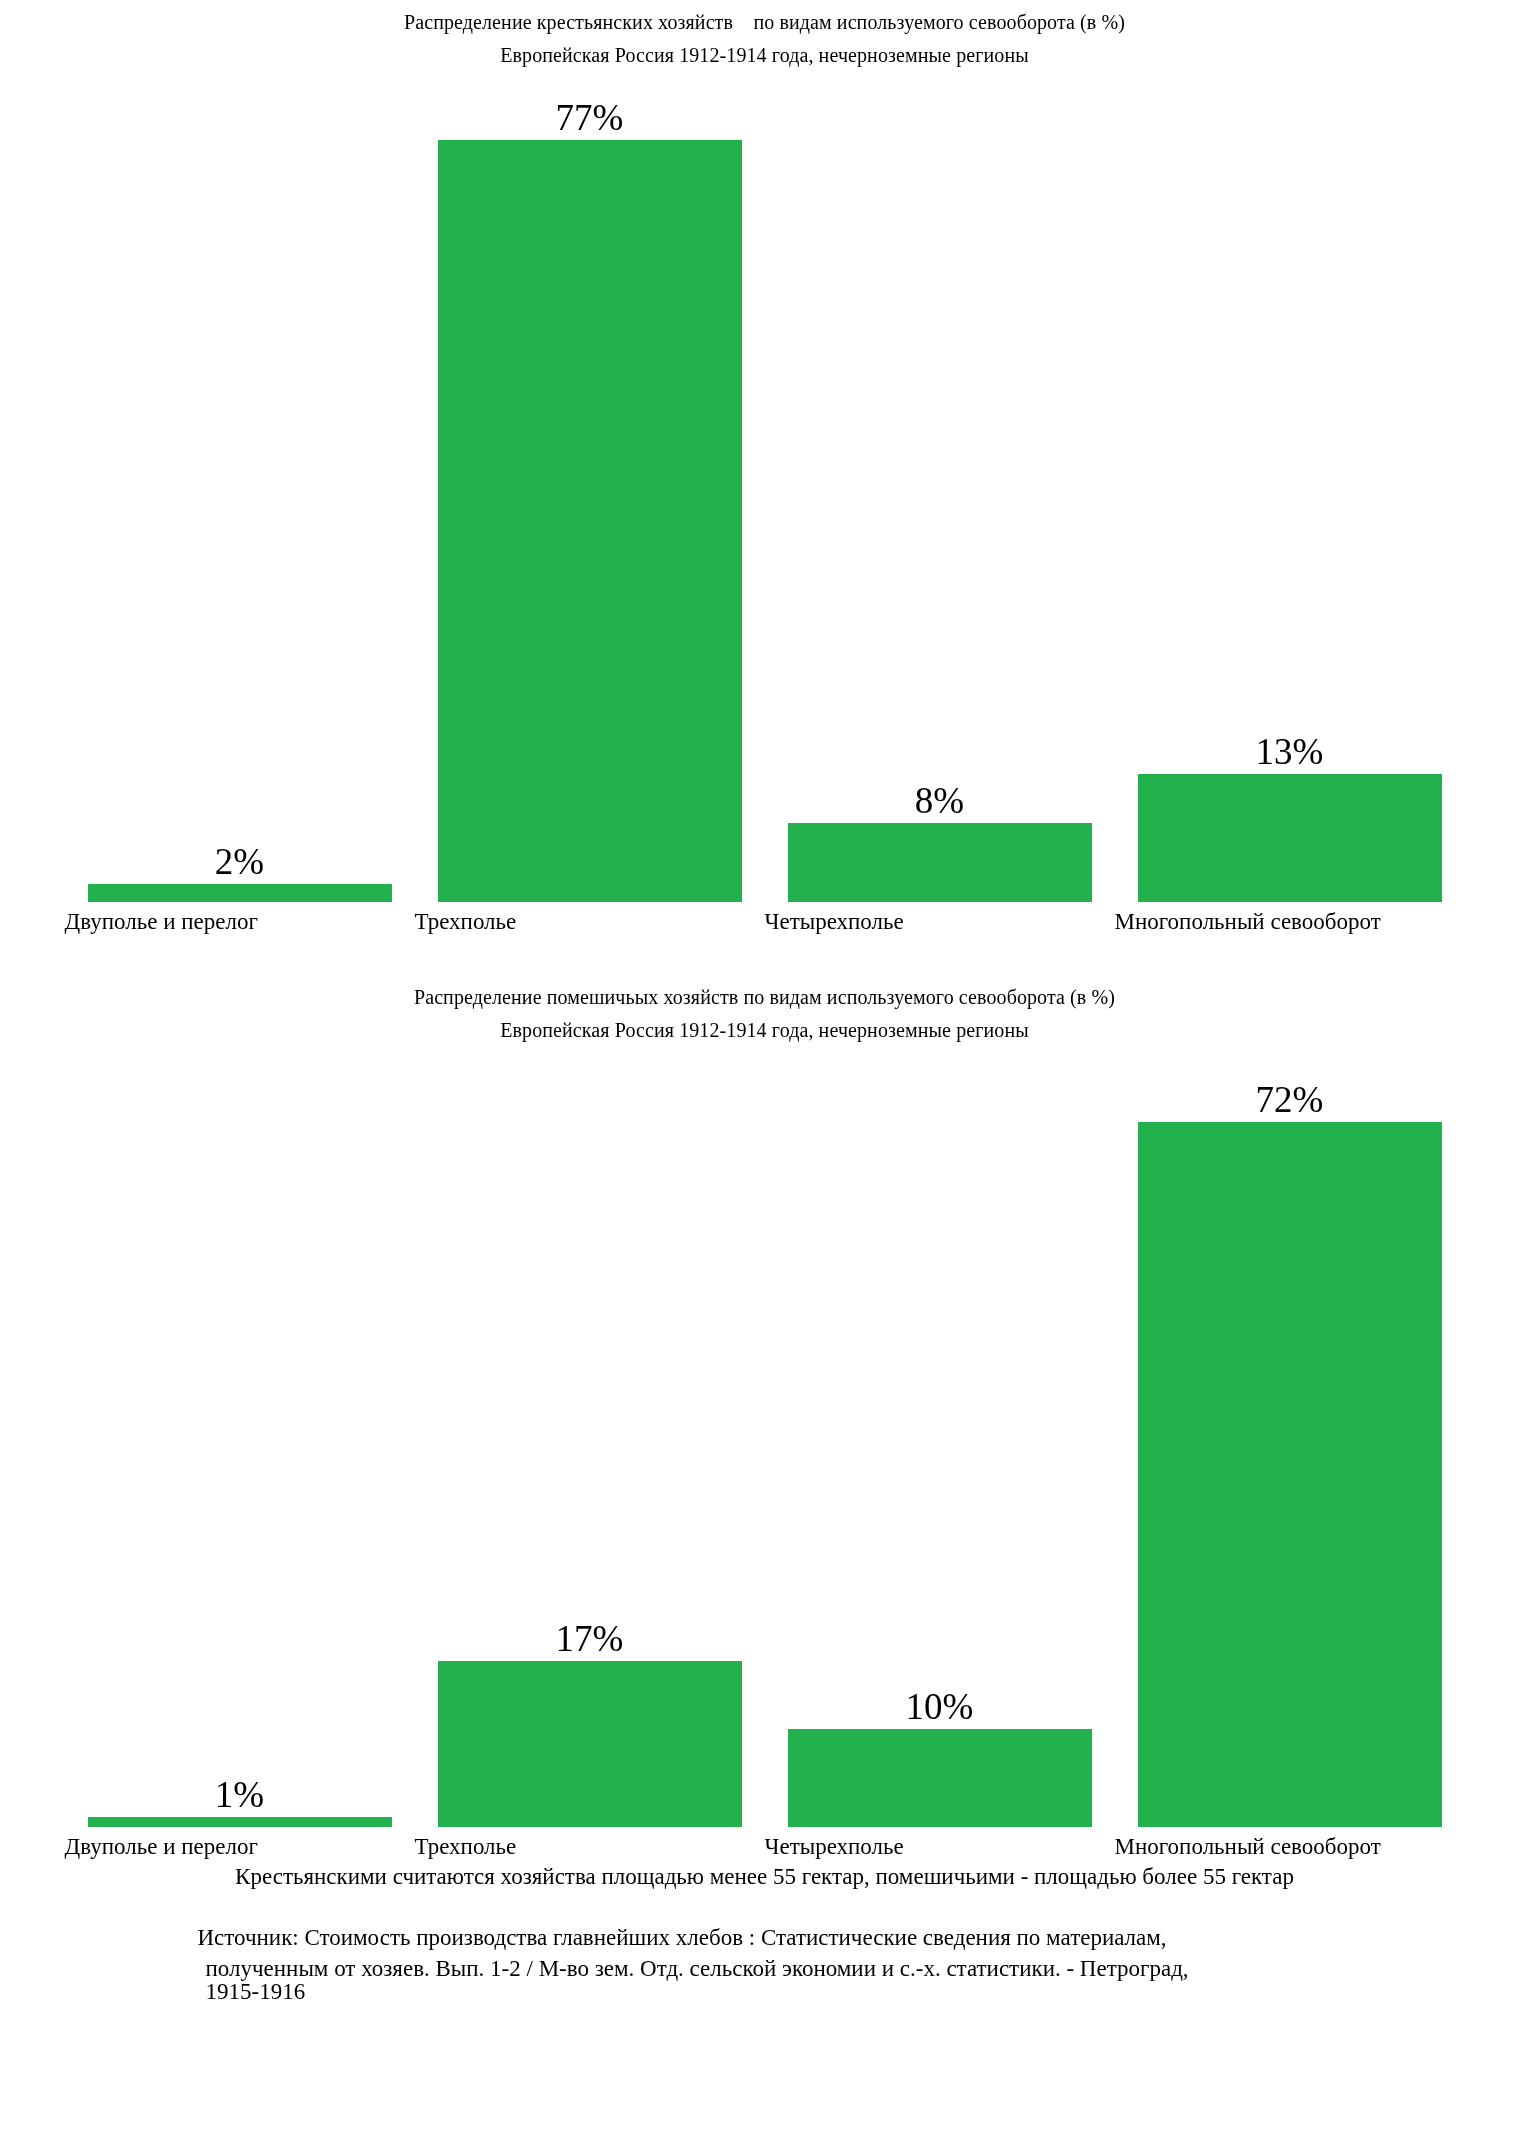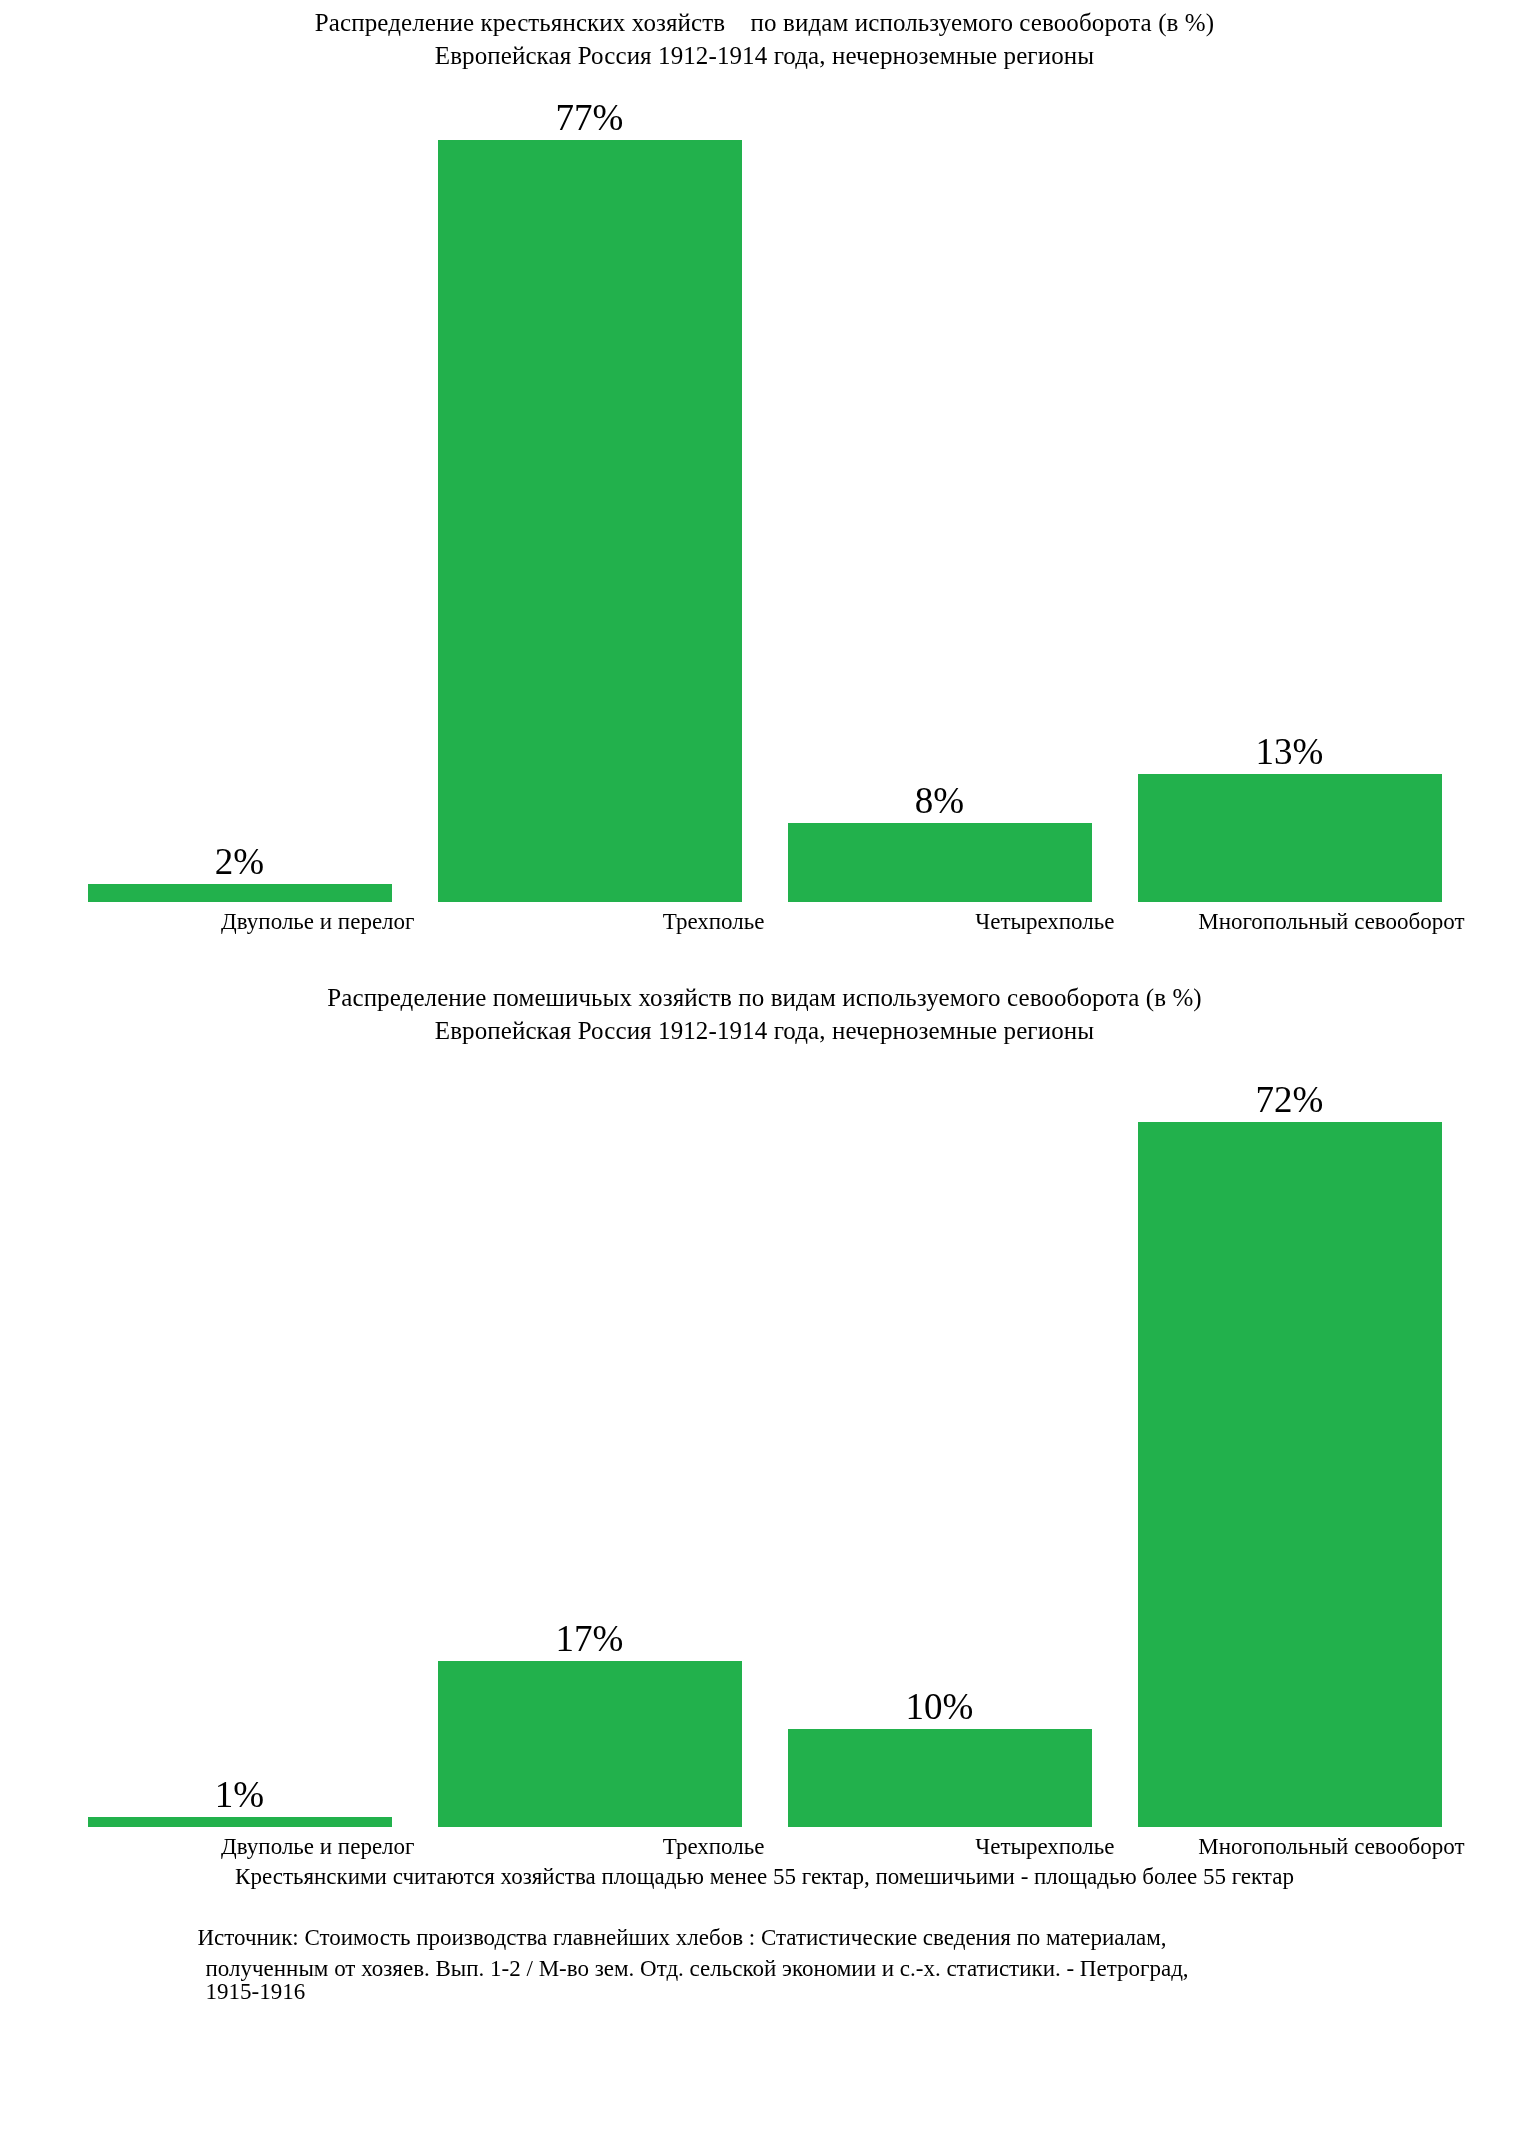--- a/index.html
+++ b/index.html
@@ -27,21 +27,21 @@
   .chart-block {
     position: relative;
     width: 1529px;
   }
 
   .chart-titles {
     text-align: center;
     padding-top: 6px;
   }
   .chart-title-line {
-    font-size: 25px;
+    font-size: 20px;
     line-height: 33px;
     letter-spacing: 0.1px;
     white-space: pre;
   }
 
   .plot-area {
     position: relative;
     width: 1400px;
     margin: 0 auto;
   }
@@ -77,21 +77,21 @@
     width: 304px;
     background: #22b14c;
   }
 
   .labels-row {
     display: flex;
     width: 100%;
   }
   .label-slot {
     flex: 1 1 0;
-    text-align: right;
+    text-align: left;
     font-size: 23px;
     line-height: 30px;
     padding-top: 5px;
     white-space: nowrap;
   }
 
   
   .footnote {
     text-align: center;
     font-size: 23px;

